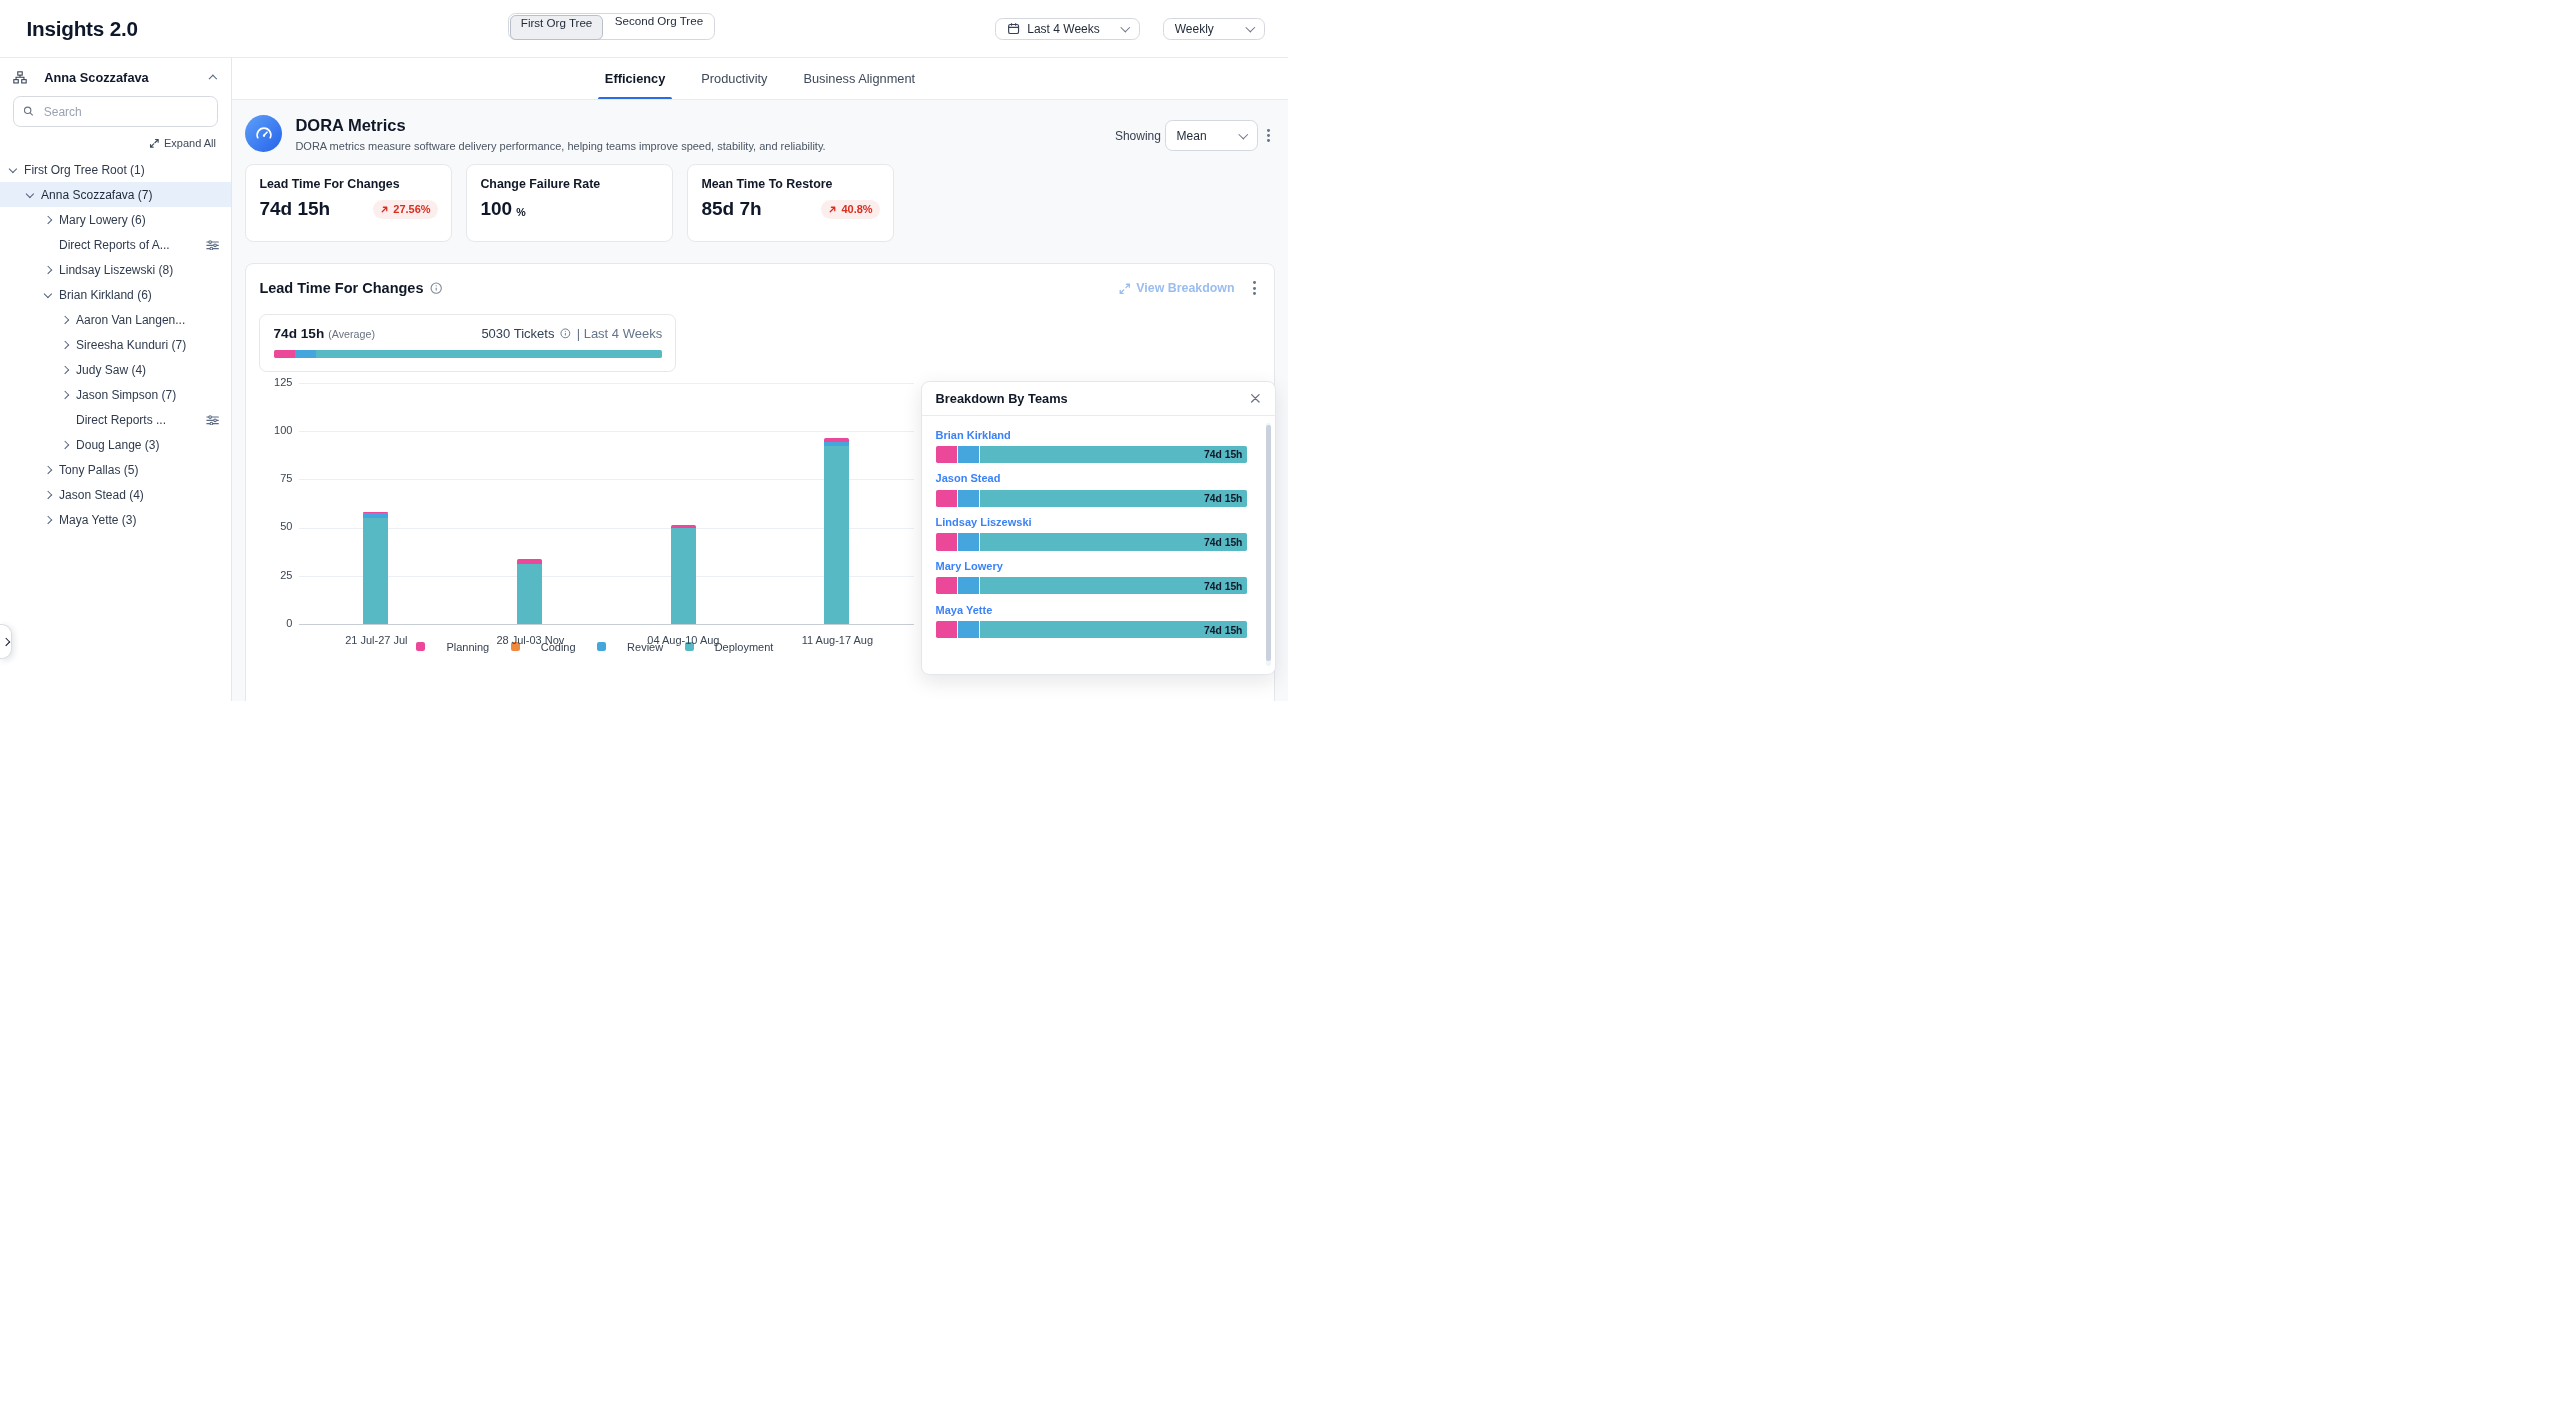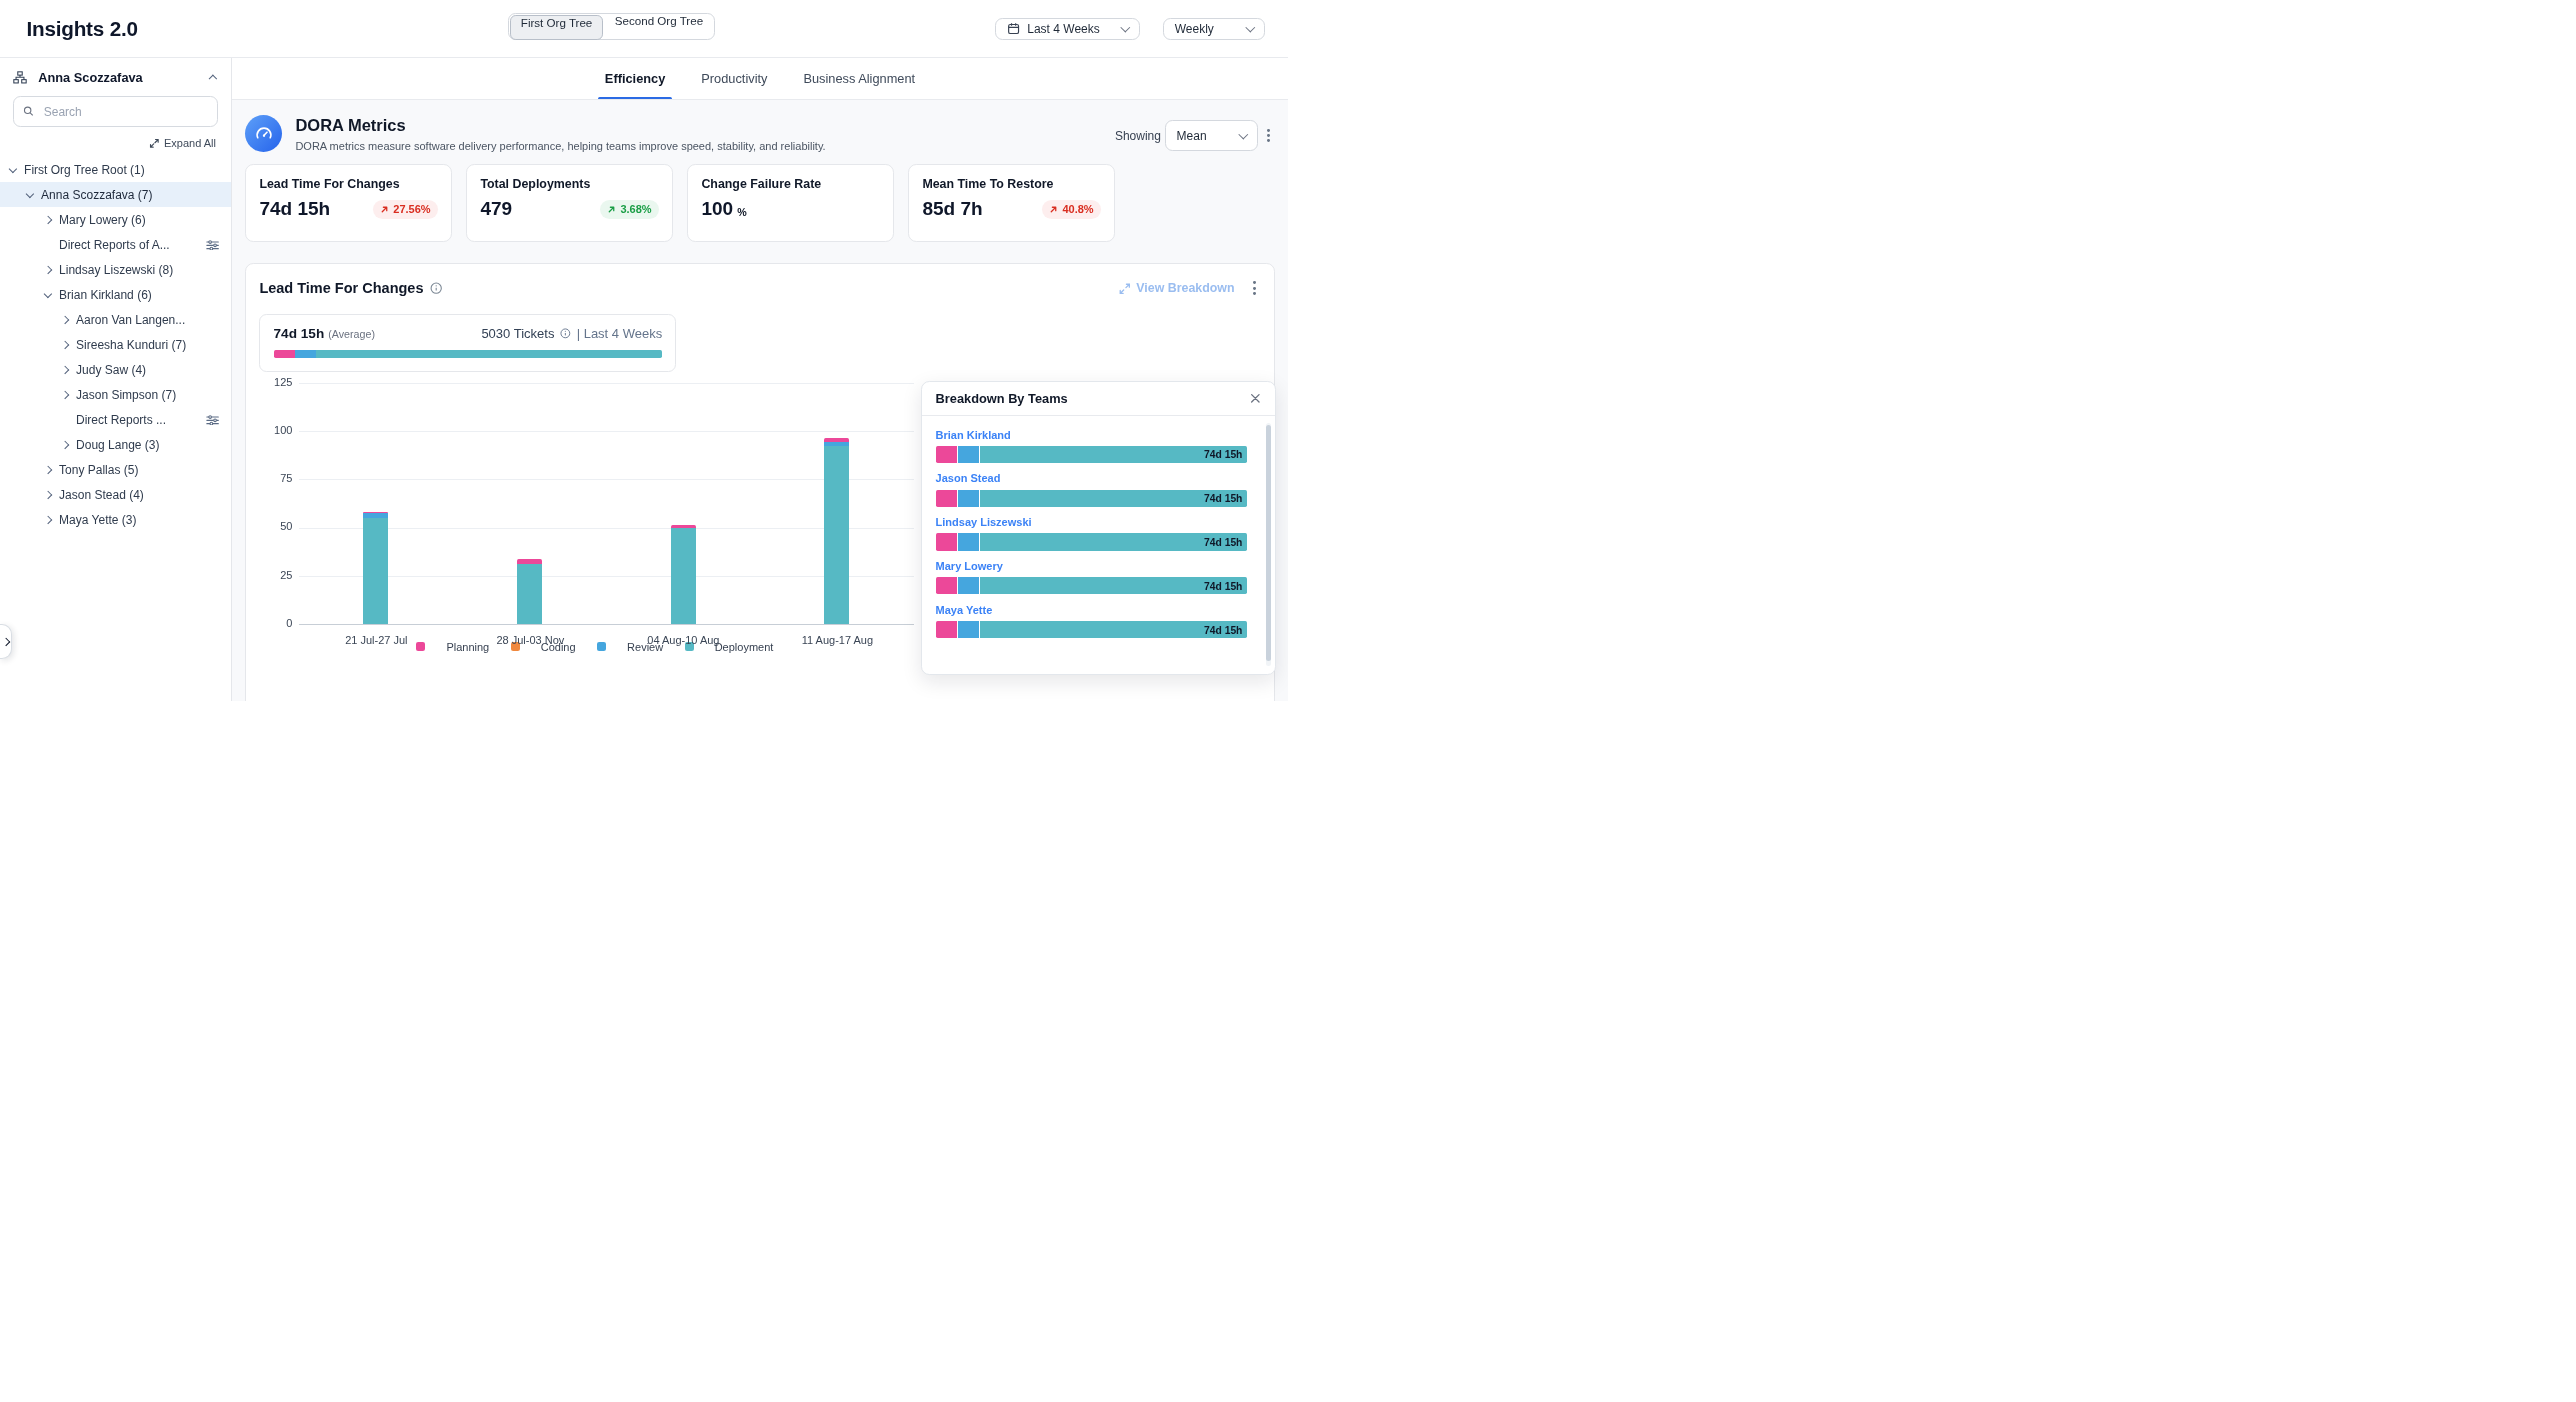--- a/index.html
+++ b/index.html
@@ -23,21 +23,21 @@
             transform:rotate(45deg);margin-top:-3.3px;flex:none;}
   .sel-range{width:145px;}
   .sel-gran{width:102px;}
 
   
   .layout{display:flex;height:644px;}
   .sidebar{width:232px;flex:none;background:#fff;border-right:0.8px solid #e5e7eb;overflow:hidden;}
   .content{flex:1;background:#f8f9fb;display:flex;flex-direction:column;overflow:hidden;}
 
   
-  .side-head{display:flex;align-items:center;gap:11px;padding:12.4px 15px 9px 13.2px;}
+  .side-head{display:flex;align-items:center;gap:17px;padding:12.4px 15px 9px 13.2px;}
   .side-owner{font-size:12.8px;font-weight:700;color:#0f172a;}
   .chev{display:inline-block;width:5.8px;height:5.8px;border-right:1.4px solid #53627c;
         border-bottom:1.4px solid #53627c;flex:none;}
   .chev.right{transform:rotate(-45deg);}
   .chev.down{transform:rotate(45deg);margin-top:-1.7px;}
   .chev.up{transform:rotate(-135deg);margin-top:2.5px;}
   .side-head .chev{margin-left:auto;}
   .search-box{margin:1.7px 13.2px 0;height:31px;border:0.8px solid #d6dae0;border-radius:7.4px;
               display:flex;align-items:center;gap:7.4px;padding:0 9px;background:#fff;}
   .search-box input{border:none;outline:none;font-size:12px;color:#1f2937;width:100%;background:transparent;}
@@ -331,32 +331,20 @@
       <div class="metric-cards">
           <div class="metric-card">
             <div class="metric-title">Lead Time For Changes</div>
             <div class="metric-value-row">
               <span class="metric-value">74d 15h</span>
               <span class="delta bad">
                 <svg width="9" height="9" viewBox="0 0 12 12">
                   <path d="M3 9L9 3M4.5 3H9v4.5" fill="none" stroke="currentColor" stroke-width="1.7" stroke-linecap="round" stroke-linejoin="round"></path>
                 </svg>
                 <span>27.56%</span>
-              </span>
-            </div>
-          </div>
-          <div class="metric-card">
-            <div class="metric-title">Total Deployments</div>
-            <div class="metric-value-row">
-              <span class="metric-value">479</span>
-              <span class="delta good">
-                <svg width="9" height="9" viewBox="0 0 12 12">
-                  <path d="M3 9L9 3M4.5 3H9v4.5" fill="none" stroke="currentColor" stroke-width="1.7" stroke-linecap="round" stroke-linejoin="round"></path>
-                </svg>
-                <span>3.68%</span>
               </span>
             </div>
           </div>
           <div class="metric-card">
             <div class="metric-title">Change Failure Rate</div>
             <div class="metric-value-row">
               <span class="metric-value">100</span>
               <span class="metric-unit">%</span>
             </div>
           </div>

